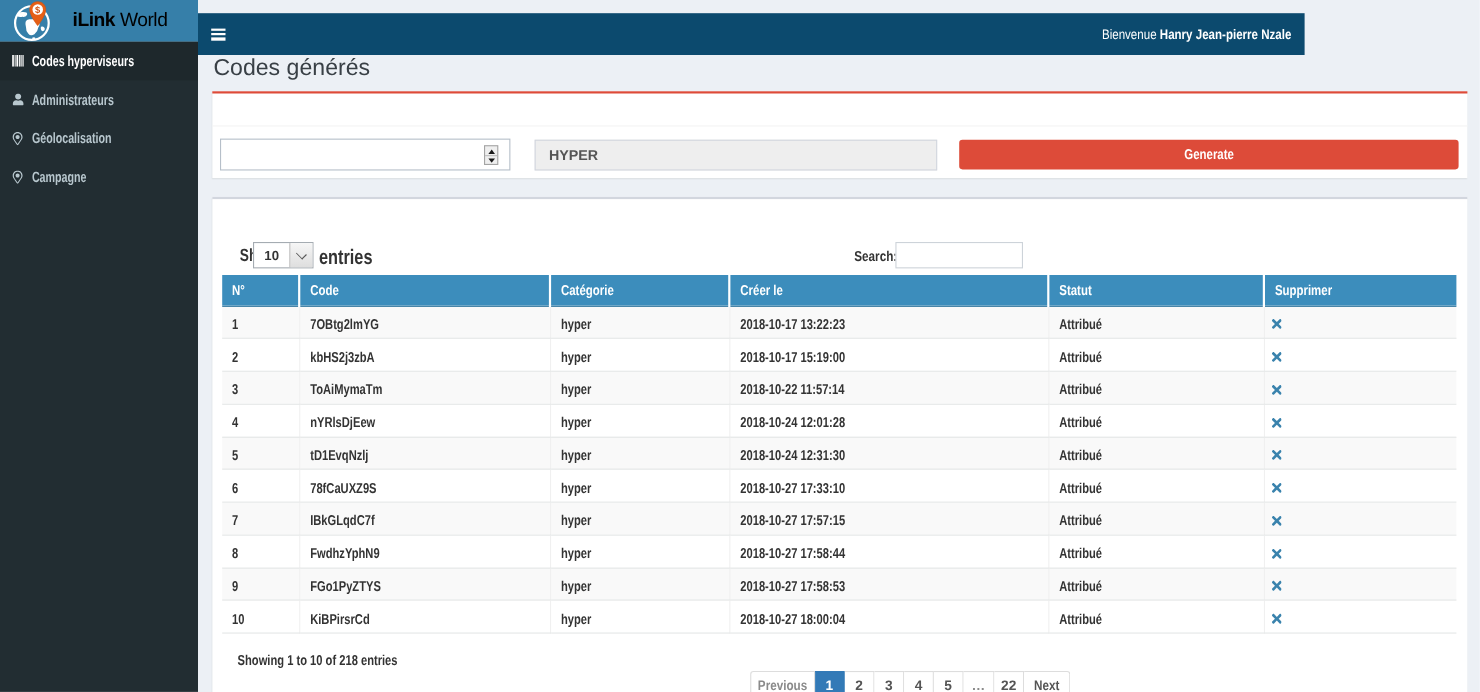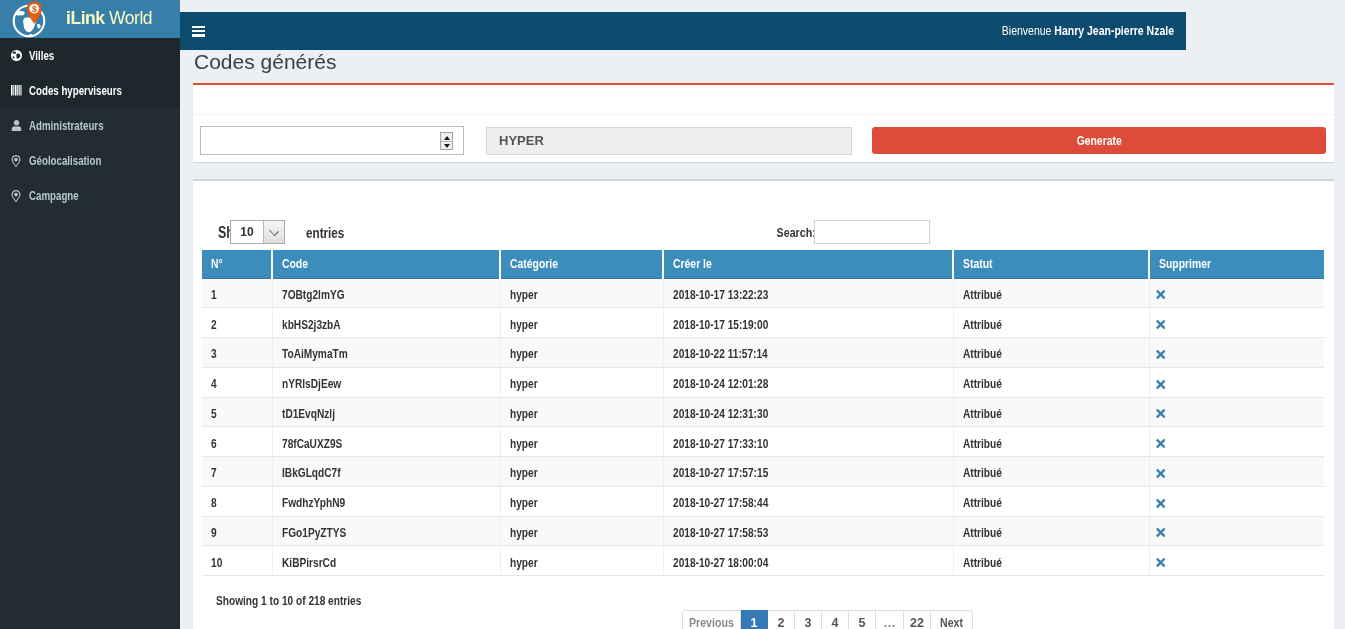--- a/index.html
+++ b/index.html
@@ -1,21 +1,21 @@
 <!DOCTYPE html>
 <html><head>
 <meta charset="utf-8">
 <style>
 * { margin:0; padding:0; box-sizing:border-box; }
 html,body { width:1345px; height:629px; overflow:hidden; font-family:"Liberation Sans", sans-serif; background:#ecf0f5; }
 .n { display:inline-block; transform:scaleX(0.78); transform-origin:0 50%; white-space:nowrap; }
 
 .logo { position:absolute; left:0; top:0; width:180px; height:38px; background:#367fa9; }
 .navbar { position:absolute; left:180px; top:12px; width:1006px; height:38px; background:#0c4a6e; }
-.logo-text { position:absolute; left:66px; top:7.5px; font-size:17.5px; color:#fef9c3; font-weight:700; letter-spacing:-0.45px; white-space:nowrap; }
+.logo-text { position:absolute; left:66px; top:7.5px; font-size:17.5px; color:#000000; font-weight:700; letter-spacing:-0.45px; white-space:nowrap; }
 .logo-text .lt { font-weight:400; }
 .burger { position:absolute; left:12px; top:13.5px; width:13px; height:11px; }
 .burger div { height:2.2px; background:#fff; margin-bottom:2.3px; }
 .welcome { position:absolute; right:12px; top:12px; font-size:12.5px; color:#fff; font-weight:400; white-space:nowrap; transform:scaleX(0.84); transform-origin:100% 50%; }
 .welcome b { font-weight:700; }
 
 .sidebar { position:absolute; left:0; top:38px; width:180px; height:591px; background:#222d32; }
 .smenu { list-style:none; }
 .smenu li { height:35px; line-height:35px; color:#b8c7ce; font-size:13.5px; font-weight:700; position:relative; }
 .smenu li.act { background:#1e282c; color:#fff; }
@@ -34,21 +34,21 @@
 .hyperinput { position:absolute; left:486px; top:127px; width:366px; height:28px; background:#eee; border:1px solid #d2d6de; color:#555; font-size:13px; font-weight:700; line-height:26px; padding-left:12px; }
 .genbtn { position:absolute; left:872px; top:127px; width:454px; height:27px; background:#dd4b39; border-radius:3px; color:#fff; font-size:13px; font-weight:700; text-align:center; line-height:27px; }
 .genbtn span { display:inline-block; transform:scaleX(0.8); transform-origin:50% 50%; }
 
 .box2 { position:absolute; left:193px; top:179px; width:1141px; height:460px; background:#fff; border-top:2px solid #d2d6de; box-shadow:0 1px 1px rgba(0,0,0,0.1); }
 .showlbl { position:absolute; left:218px; top:224px; font-size:16px; font-weight:700; color:#333; }
 .lensel { position:absolute; left:230px; top:220px; width:55px; height:24px; border:1px solid #a5acb2; background:#fff; }
 .lensel .val { position:absolute; left:0; top:0; width:32px; height:22px; line-height:22px; text-align:center; font-size:12px; font-weight:700; color:#333; }
 .lensel .arr { position:absolute; right:0; top:0; width:21px; height:22px; background:linear-gradient(#f6f6f6,#dedede); border-left:1px solid #bbb; }
 .lensel .arr:after { content:""; position:absolute; left:5.5px; top:6px; width:7px; height:7px; border-right:1.6px solid #555; border-bottom:1.6px solid #555; transform:rotate(45deg) scale(1,0.75); }
-.entlbl { position:absolute; left:290px; top:224px; font-size:15px; font-weight:700; color:#333;margin-left:16px; }
+.entlbl { position:absolute; left:290px; top:224px; font-size:19px; font-weight:700; color:#333; }
 .searchlbl { position:absolute; right:529px; top:225px; font-size:13px; font-weight:700; color:#333; transform:scaleX(0.82); transform-origin:100% 50%; }
 .searchbox { position:absolute; left:814px; top:220px; width:116px; height:24px; border:1px solid #cdd3d9; background:#fff; }
 
 table.dt { position:absolute; left:202px; top:250px; width:1122px; border-collapse:collapse; table-layout:fixed; }
 table.dt th { background:#3c8dbc; color:#fff; font-size:13px; font-weight:700; text-align:left; height:28px; padding:0 0 0 9px; border-right:2px solid #fff; border-bottom:1px solid #35789f; }
 table.dt th:last-child { border-right:none; }
 table.dt th .n { transform:scaleX(0.8); }
 table.dt td { font-size:13px; font-weight:700; color:#333; height:29.75px; padding:3px 0 0 9px; border-right:1px solid #f0f0f0; border-bottom:1px solid #e4e7e7; background:#fff; }
 table.dt td:last-child { border-right:none; padding-left:6px; }
 table.dt tr.odd td { background:#f9f9f9; }
@@ -82,31 +82,20 @@
 <div class="navbar">
   <div class="burger">
       <div></div>
       <div></div>
       <div></div>
     </div>
   <div class="welcome">Bienvenue <b>Hanry Jean-pierre Nzale</b></div>
 </div>
 <div class="sidebar">
 <ul class="smenu">
-<li class="act">
-        <svg width="11" height="11" viewBox="0 0 11 11">
-          <circle cx="5.5" cy="5.5" r="5.5" fill="#fff"></circle>
-          <g fill="#1e282c">
-            <path d="M1.2 2.6 Q2.5 1.4 4.2 1.5 Q5.3 1.8 4.9 2.9 Q4.5 4 3.2 3.8 Q1.8 3.8 1.2 2.6 Z"></path>
-            <path d="M5.8 3.6 Q7.3 3.1 8.6 4 Q9.7 5 9.2 6.6 Q8.7 8.2 7.3 8.6 Q6 8.8 5.5 7.4 Q5 5.2 5.8 3.6 Z"></path>
-            <path d="M2 6.2 Q3.2 6 3.6 7.2 Q3.8 8.4 2.9 8.8 Q2 8.6 1.8 7.6 Q1.6 6.6 2 6.2 Z"></path>
-          </g>
-        </svg>
-        <span class="txt">Villes</span>
-      </li>
 <li class="act">
         <svg width="10.5" height="10.5" viewBox="0 0 10.5 10.5">
           <g fill="#fff">
             <rect x="0" y="0" width="1.6" height="10.5"></rect>
             <rect x="2.3" y="0" width="0.9" height="10.5"></rect>
             <rect x="3.9" y="0" width="1.6" height="10.5"></rect>
             <rect x="6.2" y="0" width="0.9" height="10.5"></rect>
             <rect x="7.6" y="0" width="1.1" height="10.5"></rect>
             <rect x="9.4" y="0" width="1.1" height="10.5"></rect>
           </g>

